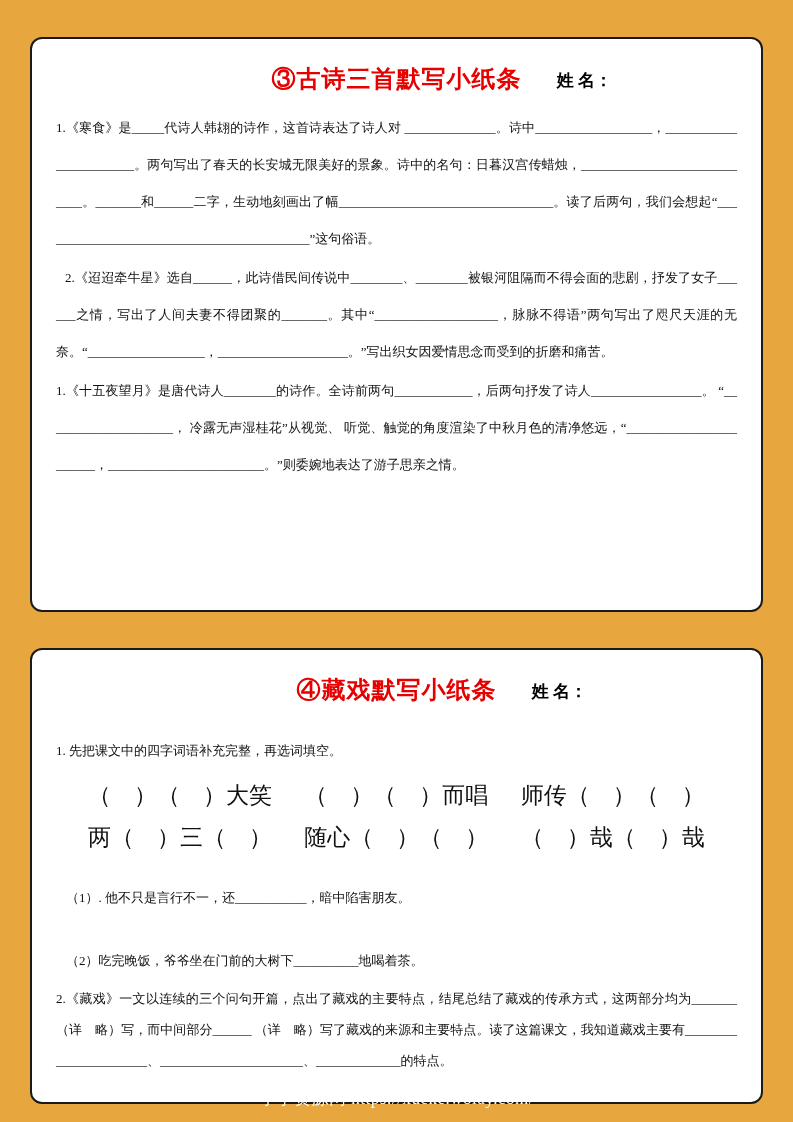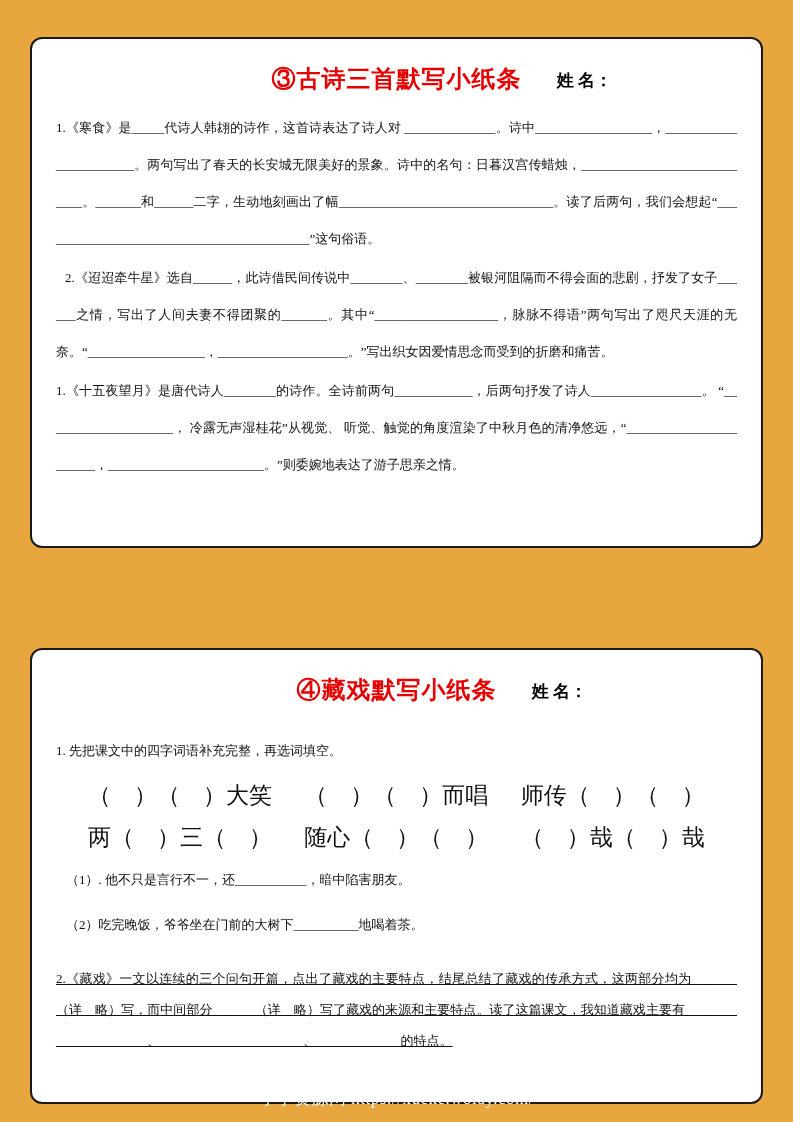--- a/index.html
+++ b/index.html
@@ -14,21 +14,21 @@
   .card {
     position: absolute;
     left: 30px;
     width: 733px;
     background: #ffffff;
     border: 2px solid #1a1a1a;
     border-radius: 12px;
     padding: 16px 24px;
     overflow: hidden;
   }
-  .card1 { top: 37px; height: 511px; }
+  .card1 { top: 37px; height: 575px; }
   .card2 { top: 648px; height: 456px; }
   .card-header {
     position: relative;
     text-align: center;
     margin: 8px 0 16px 0;
     height: 30px;
   }
   .card-title {
     color: var(--accent, #e60000);
     font-weight: bold;
@@ -48,22 +48,22 @@
   .card2 .name-label { right: 150px; }
   .para {
     font-size: 13px;
     line-height: 37px;
     text-align: justify;
     word-break: break-all;
     margin-top: 2px;
   }
   .para.indent { text-indent: 9px; }
   .card2 .para { margin-top: 28px; }
-  .card2 .para.tight { line-height: 31px; margin-top: 20px; text-decoration: underline; }
-  .para.sub { padding-left: 10px; margin-top: 8px; }
+  .card2 .para.tight { line-height: 31px; margin-top: 4px; }
+  .para.sub { padding-left: 10px; margin-top: 26px; }
   .word-grid {
     display: grid;
     grid-template-columns: 1fr 1fr 1fr;
     padding-left: 32px;
     margin-top: 12px;
     font-size: 23px;
     line-height: 30px;
   }
   .word-item { white-space: nowrap; }
   .page-footer {

